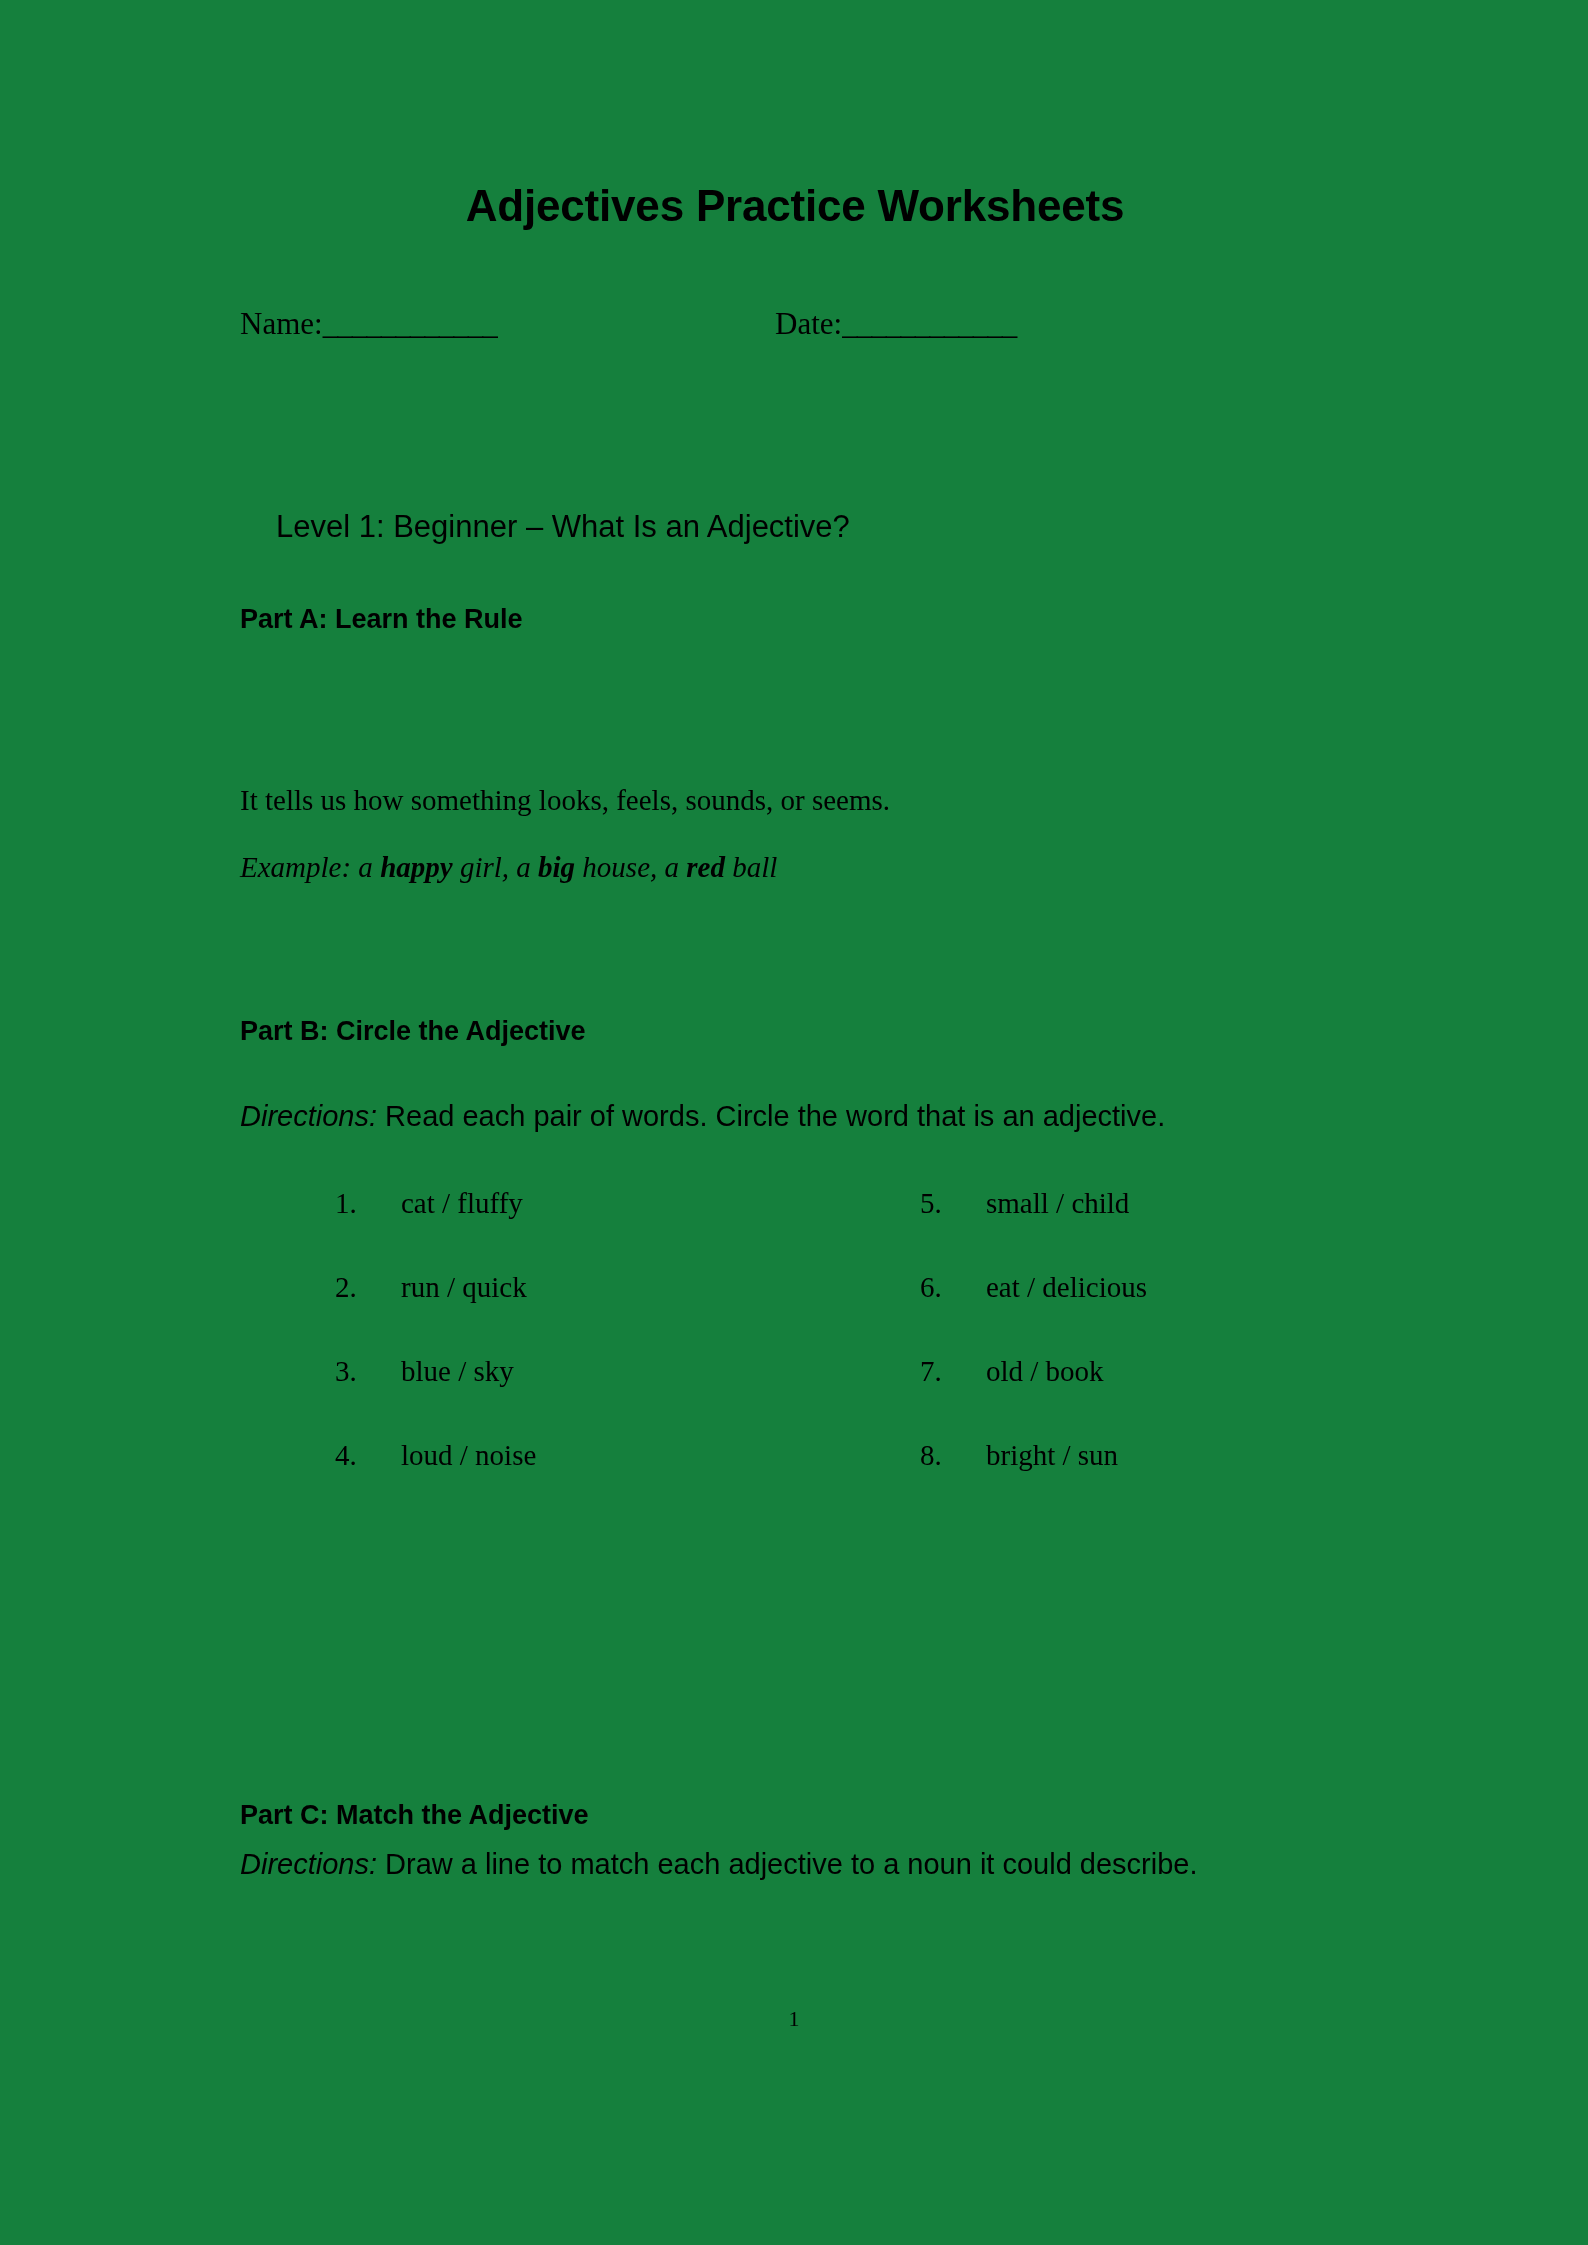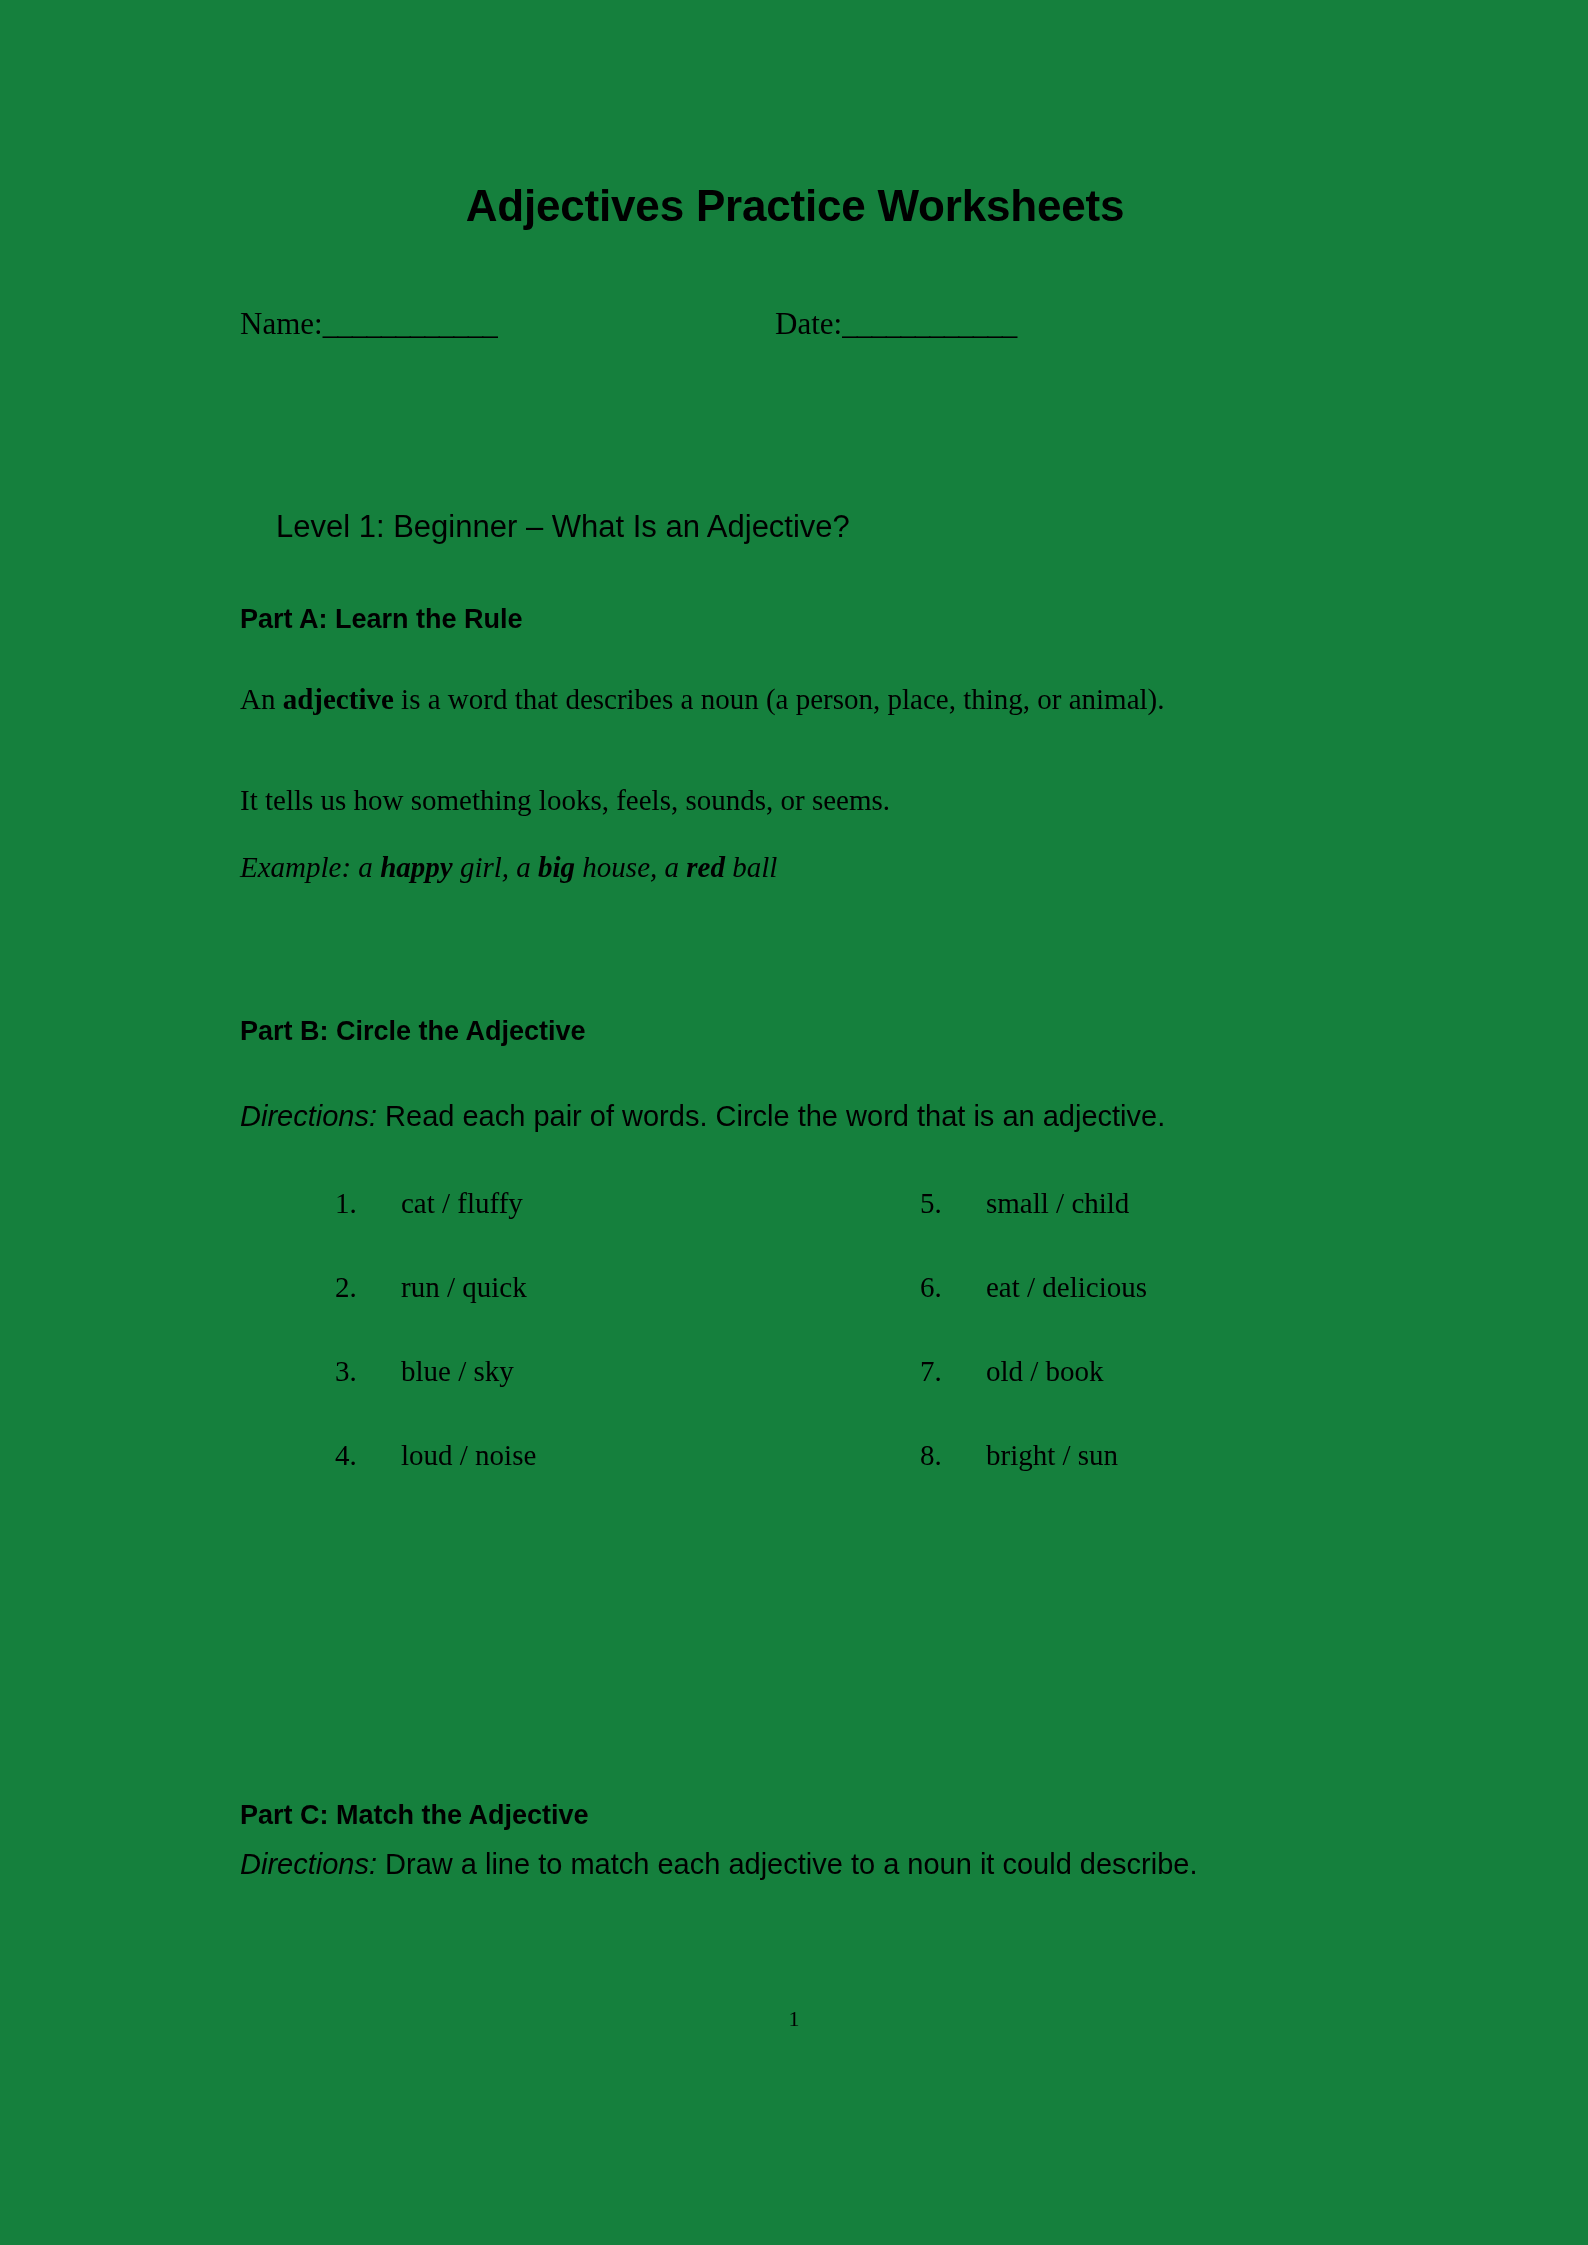--- a/index.html
+++ b/index.html
@@ -161,21 +161,20 @@
 
   <div class="namedate">
     <div class="nd-name"><span>Name:</span><span class="rule">____________</span></div>
     <div class="nd-date"><span>Date:</span><span class="rule">____________</span></div>
   </div>
 
   <div class="h-level" style="top:508px;">Level 1: Beginner – What Is an Adjective?</div>
 
   <div class="h-part" style="top:602px;">Part A: Learn the Rule</div>
 
-  <div class="p-serif" style="top:681px;"><span>An </span><b>adjective</b><span> is a word that describes a noun (a person, place, thing, or animal).</span></div>
 
   <div class="p-serif" style="top:754px;margin-top:28px;">It tells us how something looks, feels, sounds, or seems.</div>
 
   <div class="p-example" style="top:849px;"><span>Example: a </span><b>happy</b><span> girl, a </span><b>big</b><span> house, a </span><b>red</b><span> ball</span></div>
 
   <div class="h-part" style="top:1014px;">Part B: Circle the Adjective</div>
 
   <div class="p-directions" style="top:1098px;"><i>Directions:</i><span> Read each pair of words. Circle the word that is an adjective.</span></div>
 
   <div class="wordlist">

